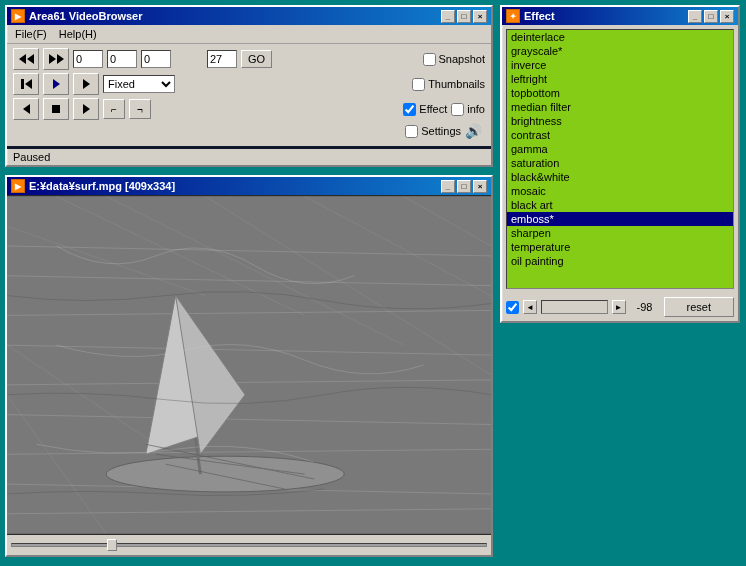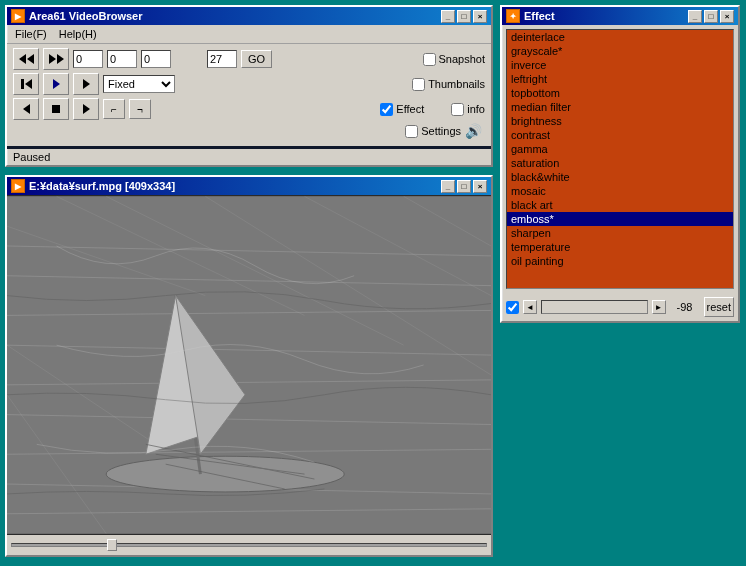--- a/index.html
+++ b/index.html
@@ -146,21 +146,20 @@
       background: white;
       height: 18px;
       font-size: 11px;
     }
 
     .checkbox-label {
       display: flex;
       align-items: center;
       gap: 3px;
       font-size: 11px;
-      margin-left: 23px;
     }
 
     .go-btn {
       background: #d4d0c8;
       border: 1px solid #ffffff;
       border-right-color: #808080;
       border-bottom-color: #808080;
       padding: 1px 6px;
       height: 18px;
       font-size: 11px;
@@ -219,21 +218,21 @@
     }
 
     
     #effect-window {
       left: 500px;
       top: 5px;
       width: 240px;
     }
 
     .effect-list {
-      background: #c2410c;
+      background: #84cc16;
       border: 1px solid #808080;
       border-top-color: #404040;
       border-left-color: #404040;
       margin: 4px;
       height: 260px;
       overflow-y: auto;
       font-size: 11px;
     }
 
     .effect-list-item {
@@ -290,21 +289,21 @@
       min-width: 30px;
       text-align: center;
       font-size: 11px;
     }
 
     .reset-btn {
       background: #d4d0c8;
       border: 1px solid #ffffff;
       border-right-color: #808080;
       border-bottom-color: #808080;
-      padding: 2px 2px;
+      padding: 2px 22px;
       font-size: 11px;
       cursor: pointer;
       height: 20px;
     }
 
     
     .tri-left { 
       width: 0; height: 0;
       border-top: 5px solid transparent;
       border-bottom: 5px solid transparent;

